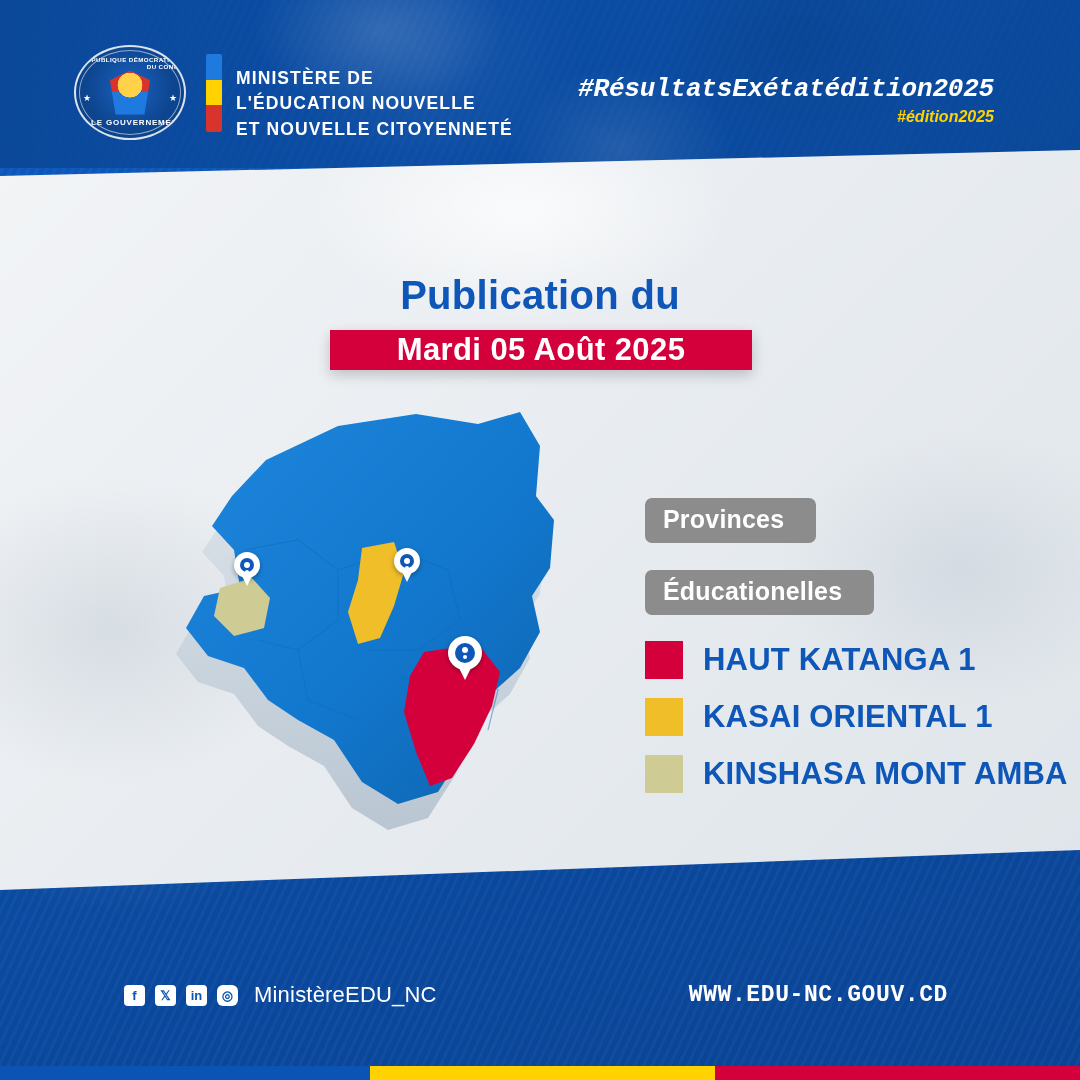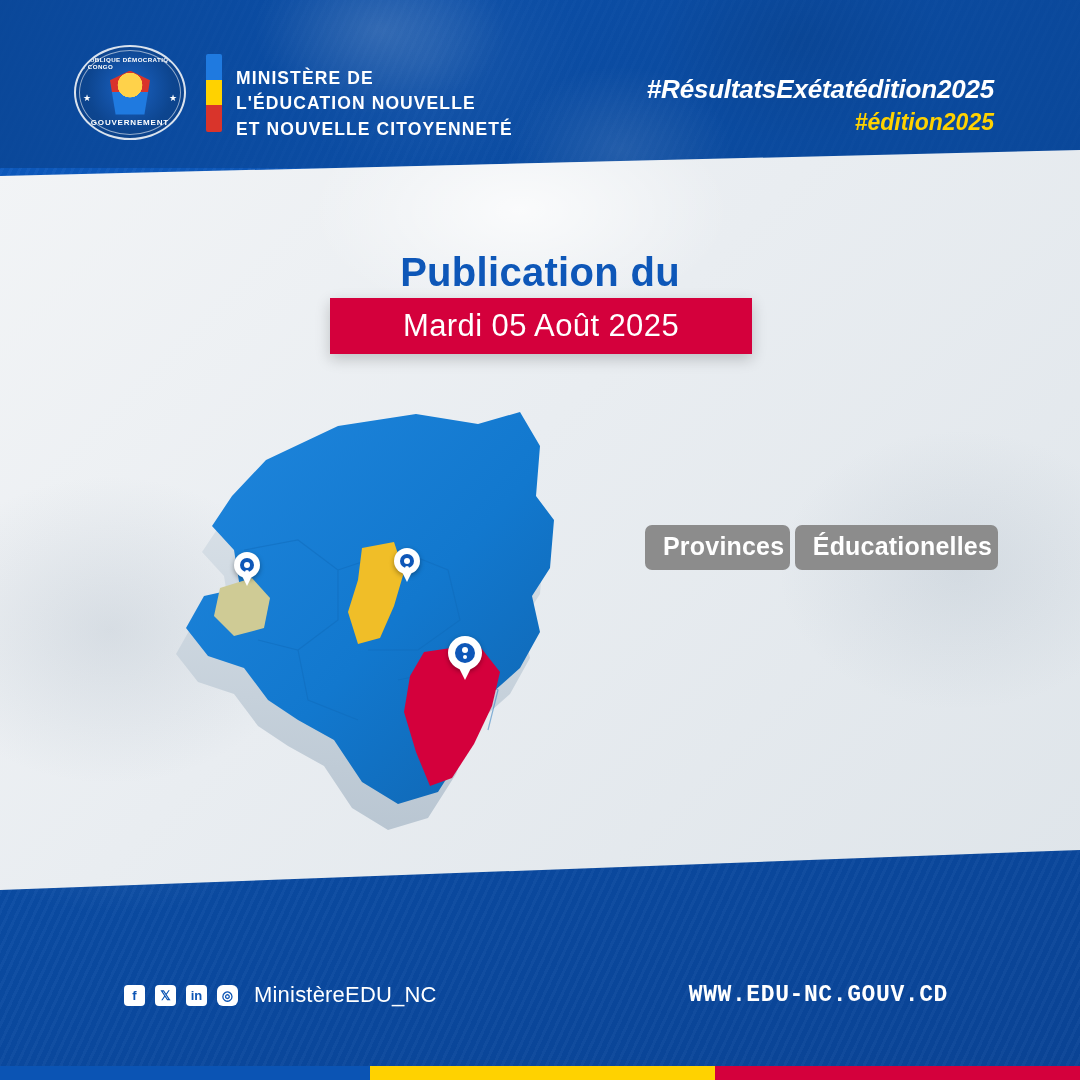--- a/index.html
+++ b/index.html
@@ -54,21 +54,21 @@
     display:flex; align-items:center; justify-content:center;
     overflow:hidden;
   }
   .crest .ring-text {
     position:absolute; inset:3px;
     border-radius:50%;
     border:1px solid rgba(255,255,255,0.55);
   }
   .crest .ct-top, .crest .ct-bot {
     position:absolute; left:0; right:0;
-    text-align:left;
+    text-align:right;
     font-size:6.2px; letter-spacing:.4px;
     color:#ffffff; font-weight:bold;
   }
   .crest .ct-top { top: 9px; }
   .crest .ct-bot { bottom: 11px; font-size:8px; letter-spacing:.8px; }
   .crest .emblem {
     width: 40px; height: 44px;
     background:
       radial-gradient(circle at 50% 32%, #ffd24a 0 34%, transparent 35%),
       linear-gradient(180deg,#d9342b 0 48%, #1f7ae0 48% 100%);
@@ -92,56 +92,56 @@
     line-height: 1.45;
     letter-spacing: 1.1px;
   }
 
   .hashtags {
     position:absolute; right: 86px; top: 74px;
     text-align: right;
   }
   .hashtags .h1 {
     color:#ffffff; font-weight:bold; font-style: italic;
-    font-size: 26px; letter-spacing: -0.2px;
+    font-size: 26px; letter-spacing: -0.2px; font-family: Liberation Mono, monospace;
   }
   .hashtags .h2 {
     color:#FFD200; font-weight:bold; font-style: italic;
-    font-size: 23px; margin-top: 4px;
+    font-size: 16px; margin-top: 4px;
   }
 
   
   .white-slab {
     position:absolute; left:0; right:0; top:150px; height: 740px;
     background: linear-gradient(135deg, #f2f4f6 0%, #e9edf1 45%, #dfe5ea 100%);
     clip-path: polygon(0 26px, 100% 0, 100% 700px, 0 740px);
   }
   .white-slab::after{
     content:"";
     position:absolute; inset:0;
     background:
       radial-gradient(ellipse 280px 220px at 110px 480px, rgba(120,140,160,0.18), transparent 70%),
       radial-gradient(ellipse 260px 200px at 960px 420px, rgba(120,140,160,0.15), transparent 70%),
       radial-gradient(ellipse 300px 160px at 520px 60px, rgba(255,255,255,0.75), transparent 70%);
     clip-path: polygon(0 26px, 100% 0, 100% 700px, 0 740px);
   }
 
   
   .pub-title {
-    position:absolute; top: 250px; left: 0; right: 0;
+    position:absolute; top: 273px; left: 0; right: 0;
     text-align:center;
     color:#0E57B8; font-weight:bold; font-size: 40px;
     letter-spacing: .3px;
   }
   .date-badge {
-    position:absolute; top: 298px; left: 330px;
-    width: 422px; height: 56px;
+    position:absolute; top: 330px; left: 330px;
+    width: 422px; height: 40px;
     background:#D4003C;
     display:flex; align-items:center; justify-content:center;
-    color:#fff; font-weight:normal; font-size:31px;
+    color:#fff; font-weight:bold; font-size:31px;
     letter-spacing:.4px;
     box-shadow: 0 5px 14px rgba(0,0,0,0.20);
   }
 
   
   .map-wrap { position:absolute; left: 148px; top: 400px; width: 470px; height: 470px; }
   .map-svg { width: 100%; height: 100%; display:block; }
 
   .pin {
     position:absolute;
@@ -178,21 +178,21 @@
   #pin-kinshasa { left: 86px; top: 152px; }
   #pin-kasai    { left: 246px; top: 148px; }
   #pin-katanga  { left: 300px; top: 236px; }
 
   
   .legend { position:absolute; left: 645px; top: 498px; width: 400px; }
   .chip {
     display:inline-block;
     background:#8C8C8C; color:#ffffff;
     font-weight:bold; font-size: 25px;
-    padding: 7px 6px 9px 18px;
+    padding: 7px 32px 9px 18px;
     border-radius: 7px;
     letter-spacing: .2px;
   }
   .chip.second { margin-top: 27px; }
   .legend-rows { margin-top: 26px; }
   .legend-row {
     display:flex; align-items:center; gap: 20px;
     margin-bottom: 19px;
   }
   .swatch { width: 38px; height: 38px; flex: 0 0 38px; }
@@ -329,20 +329,34 @@
           <div class="glyph"></div>
         </div>
       <div class="tail"></div>
     </div>
   </div>
 
   <div class="legend">
     <div class="chip">Provinces</div>
     <div class="chip second">Éducationelles</div>
 
+    <div class="legend-rows">
+      <div class="legend-row">
+        <span class="swatch" style="background:#D4003C"></span>
+        <span class="legend-label">HAUT KATANGA 1</span>
+      </div>
+      <div class="legend-row">
+        <span class="swatch" style="background:#F0BE28"></span>
+        <span class="legend-label">KASAI ORIENTAL 1</span>
+      </div>
+      <div class="legend-row">
+        <span class="swatch" style="background:#CFCB95"></span>
+        <span class="legend-label">KINSHASA MONT AMBA</span>
+      </div>
+    </div>
   </div>
 
   <div class="footer">
     <div class="social">
       <span class="sico">f</span>
       <span class="sico">𝕏</span>
       <span class="sico">in</span>
       <span class="sico ig">◎</span>
       <span class="handle">MinistèreEDU_NC</span>
     </div>

